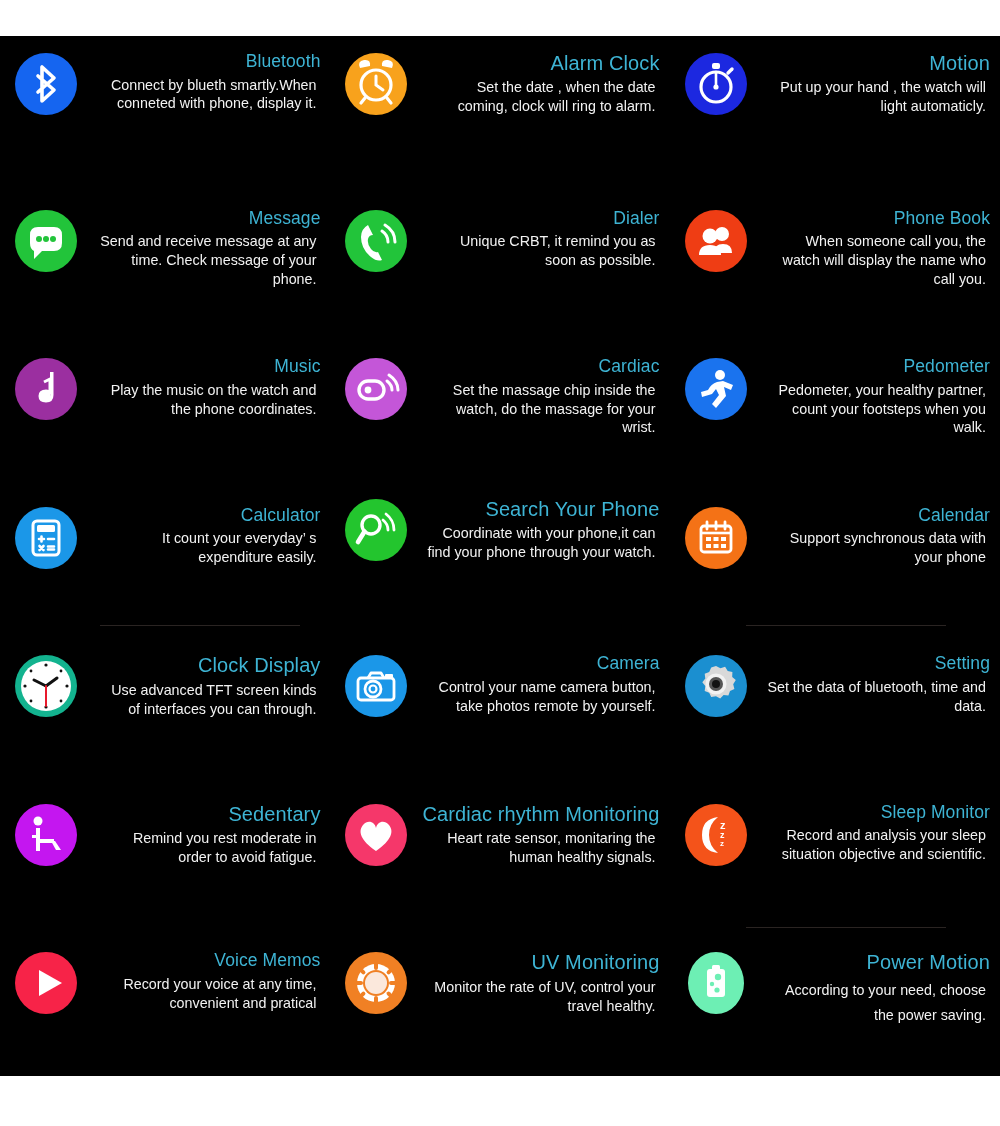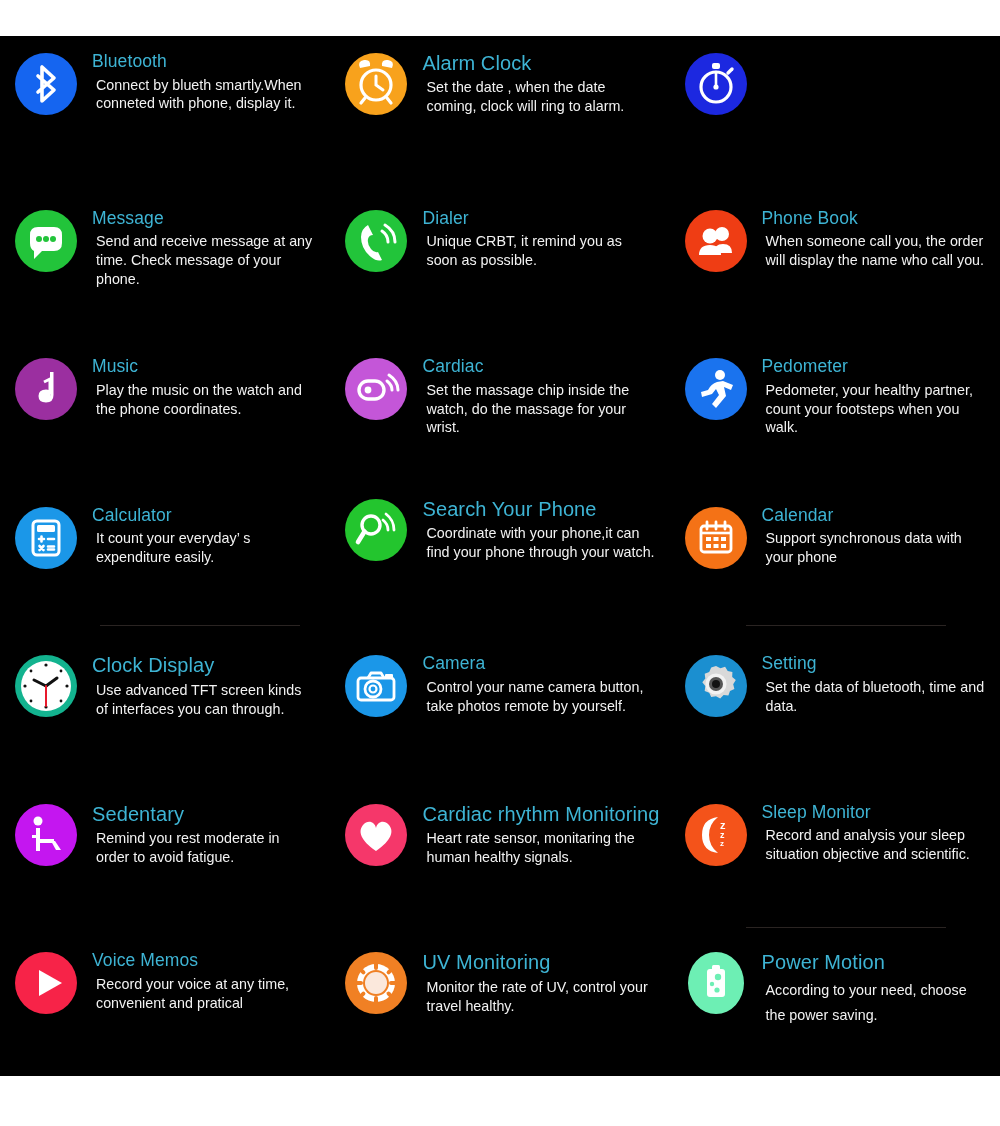--- a/index.html
+++ b/index.html
@@ -19,20 +19,21 @@
     height: 1126px;
     background: #ffffff;
   }
   #panel {
     position: absolute;
     left: 0;
     top: 36px;
     width: 1000px;
     height: 1040px;
     background: #000000;
+    text-align: right;
   }
   .grid {
     position: absolute;
     left: 0;
     top: 0;
     width: 1000px;
     height: 1040px;
     display: grid;
     grid-template-columns: 1fr 1fr 1fr;
     grid-template-rows: repeat(7, 1fr);
@@ -127,20 +128,24 @@
         <span class="icon-wrap">
           <svg width="64" height="64" viewBox="0 0 64 64">
             <circle cx="32" cy="32" r="31" fill="#1c28e0"></circle>
             <circle cx="32" cy="35" r="15" fill="none" stroke="#ffffff" stroke-width="3.2"></circle>
             <rect x="28" y="11" width="8" height="6" rx="2" fill="#ffffff"></rect>
             <path d="M32 20 L32 35" stroke="#ffffff" stroke-width="2.6" stroke-linecap="round"></path>
             <circle cx="32" cy="35" r="2.6" fill="#ffffff"></circle>
             <path d="M44 21 l4 -4" stroke="#ffffff" stroke-width="3.4" stroke-linecap="round"></path>
           </svg>
         </span>
+        <div class="txt">
+          <p class="feat-title big">Motion</p>
+          <p class="feat-desc">Put up your hand , the watch will light automaticly.</p>
+        </div>
       </div>
 
       <div class="cell pushdown">
         <span class="icon-wrap">
           <svg width="64" height="64" viewBox="0 0 64 64">
             <circle cx="32" cy="32" r="31" fill="#22c43a"></circle>
             <path d="M16 26 q0 -8 8 -8 h16 q8 0 8 8 v8 q0 8 -8 8 h-12 l-8 8 v-8 q-4 -2 -4 -8 z" fill="#ffffff"></path>
             <circle cx="25" cy="30" r="3" fill="#22c43a"></circle>
             <circle cx="32" cy="30" r="3" fill="#22c43a"></circle>
             <circle cx="39" cy="30" r="3" fill="#22c43a"></circle>
@@ -172,21 +177,21 @@
           <svg width="64" height="64" viewBox="0 0 64 64">
             <circle cx="32" cy="32" r="31" fill="#ef3d14"></circle>
             <circle cx="38" cy="25" r="7" fill="#ffffff"></circle>
             <path d="M30 44 q0 -9 9 -9 q9 0 9 9 z" fill="#ffffff"></path>
             <circle cx="26" cy="27" r="7.5" fill="#ffffff"></circle>
             <path d="M15 46 q0 -10 11 -10 q11 0 11 10 z" fill="#ffffff"></path>
           </svg>
         </span>
         <div class="txt">
           <p class="feat-title">Phone Book</p>
-          <p class="feat-desc">When someone call you, the order will display the name who call you.</p>
+          <p class="feat-desc">When someone call you, the watch will display the name who call you.</p>
         </div>
       </div>
 
       <div class="cell pushdown">
         <span class="icon-wrap">
           <svg width="64" height="64" viewBox="0 0 64 64">
             <circle cx="32" cy="32" r="31" fill="#9b2fa0"></circle>
             <path d="M38 15 L38 38 q0 6 -6 6 q-6 0 -6 -5 q0 -5 6 -5 q3 0 4 2 L36 22 L30 25" fill="none" stroke="#ffffff" stroke-width="3" stroke-linejoin="round"></path>
             <ellipse cx="31" cy="39.5" rx="6" ry="5" fill="#ffffff"></ellipse>
             <path d="M36 15 L38 15 L38 24 L36 24 Z" fill="#ffffff"></path>

